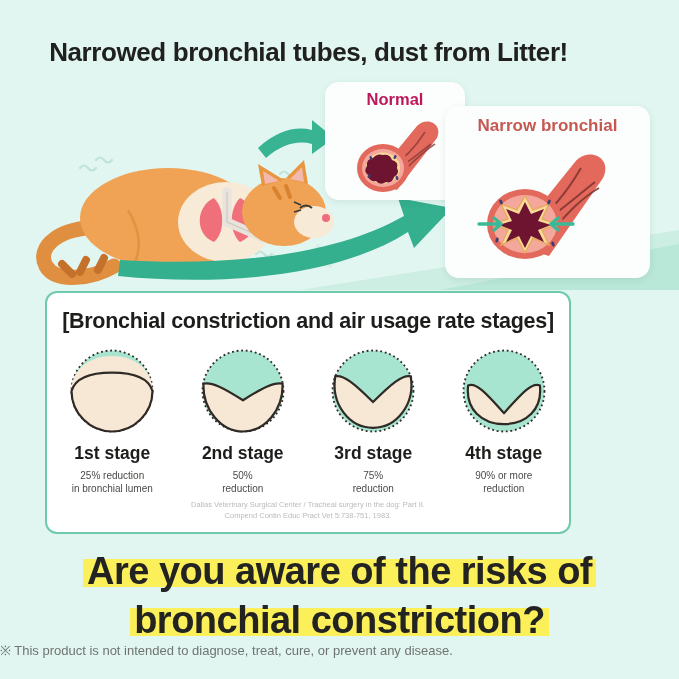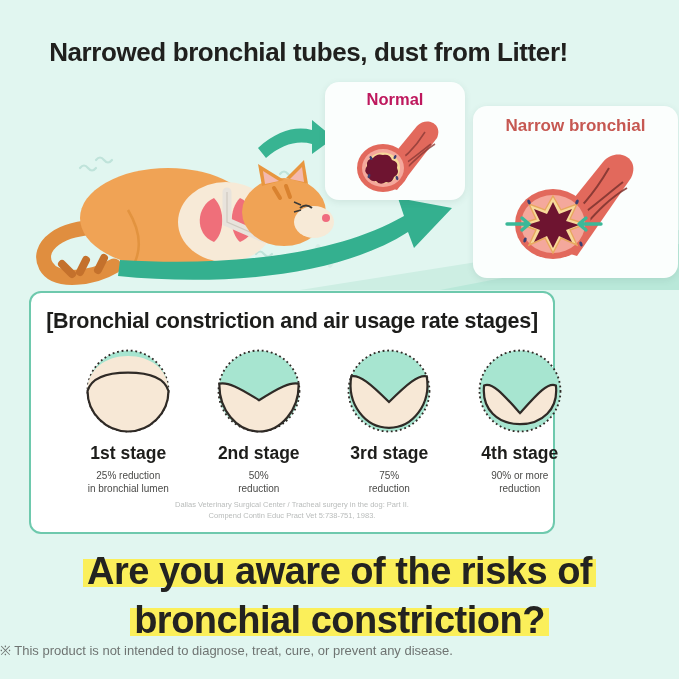--- a/index.html
+++ b/index.html
@@ -25,44 +25,44 @@
 
   
   .arrow-svg{position:absolute;left:0;top:90px;width:679px;height:200px;}
 
   
   .card{
     position:absolute;background:#fbfefd;border-radius:14px;
     box-shadow:0 2px 7px rgba(40,80,70,.10);
   }
   .card-normal{left:325px;top:82px;width:140px;height:118px;}
-  .card-narrow{left:473px;top:106px;width:205px;height:172px;}
+  .card-narrow{left:445px;top:106px;width:205px;height:172px;}
   .card-title{
     position:absolute;left:0;width:100%;text-align:center;
     font-weight:bold;
   }
   .card-normal .card-title{top:8px;font-size:16.5px;color:#be185d;}
   .card-narrow .card-title{top:10px;font-size:17px;color:#c65852;}
 
   
   .wedge{position:absolute;left:300px;top:230px;width:379px;height:60px;}
 
   
   .panel{
-    position:absolute;left:29px;top:291px;width:526px;height:243px;
+    position:absolute;left:45px;top:291px;width:526px;height:243px;
     background:#ffffff;border:2px solid #6ec9ad;border-radius:12px;
     box-sizing:border-box;
   }
   .panel-title{
     position:absolute;top:16px;left:0;width:100%;text-align:center;
     font-size:21.5px;font-weight:bold;color:#1d1d1b;letter-spacing:-0.3px;
   }
   .stages{
     position:absolute;top:52px;left:0;width:100%;
-    display:flex;justify-content:space-around;align-items:center;padding-left:32px;
+    display:flex;justify-content:space-around;align-items:center;
   }
   .stage{width:140px;text-align:center;}
   .stage-svg{display:block;margin:0 auto;}
   .stage-name{
     margin-top:6px;font-size:17.5px;font-weight:bold;color:#1d1d1b;
   }
   .stage-desc{
     margin-top:5px;font-size:10px;color:#4a4a48;line-height:1.33;
   }
   .citation{

